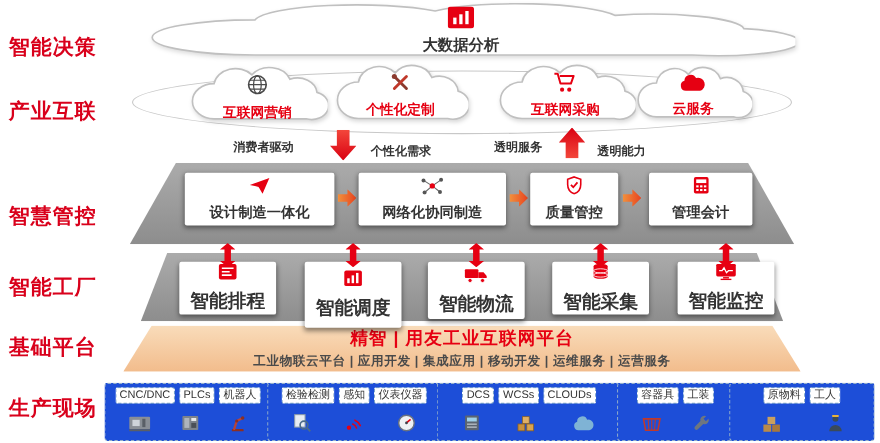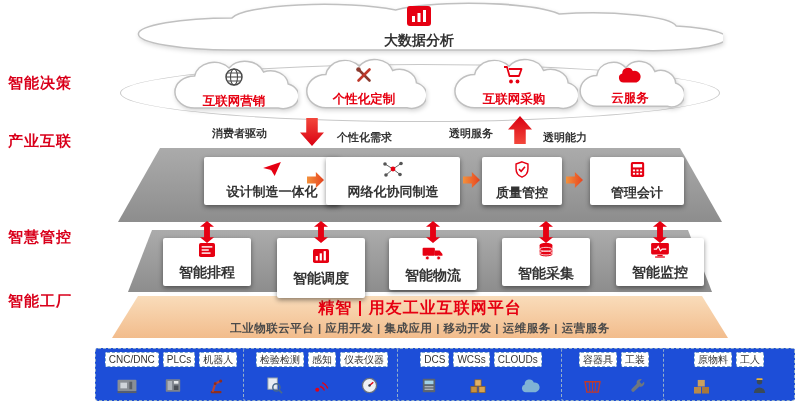--- a/index.html
+++ b/index.html
@@ -1,22 +1,22 @@
 <!DOCTYPE html>
 <html><head>
 <meta charset="utf-8">
 <style>
   html,body{margin:0;padding:0;background:#fff;}
   .stage{position:relative;width:800px;height:403px;background:#fff;overflow:hidden;
          font-family:"Liberation Sans","DejaVu Sans",sans-serif;}
   .abs{position:absolute;}
 
   
-  .layer-label{position:absolute;left:8px;width:86px;font-size:15px;font-weight:700;
-               color:#d9001b;letter-spacing:1px;margin-top:44px;}
+  .layer-label{position:absolute;left:8px;width:86px;font-size:19px;font-weight:700;
+               color:#d9001b;letter-spacing:1px;}
 
   
   .cloud-svg{position:absolute;inset:0;width:100%;height:100%;
              filter:drop-shadow(1px 2px 2px rgba(0,0,0,.16));}
   .cloud{position:absolute;display:flex;flex-direction:column;align-items:center;}
   .cloud .inner{position:relative;z-index:2;display:flex;flex-direction:column;align-items:center;gap:2px;padding-top:7px;}
   .cloud-label{font-size:12.5px;font-weight:700;color:#e60012;white-space:nowrap;}
 
   .ellipse-platform{position:absolute;border:1.5px solid #c8c8c8;background:#fff;border-radius:50%;}
 
@@ -35,21 +35,21 @@
 
   
   .platform-gray{position:absolute;background:linear-gradient(180deg,#ababab,#8d8d8d);
                  filter:drop-shadow(0 3px 3px rgba(0,0,0,.30));}
 
   
   .node-box{position:absolute;background:#fff;border-radius:2px;z-index:5;
             box-shadow:0 2px 5px rgba(0,0,0,.45);
             display:flex;flex-direction:column;align-items:center;justify-content:center;gap:2px;}
   .node-box .lbl{font-size:13px;font-weight:700;color:#333;white-space:nowrap;}
-  .node-box.small .lbl{font-size:14px;}
+  .node-box.small .lbl{font-size:17px;}
 
   
   .platform-peach{position:absolute;background:linear-gradient(180deg,#f9dcba,#f2bc8c);
                   clip-path:polygon(26px 0,calc(100% - 26px) 0,100% 100%,0 100%);
                   display:flex;flex-direction:column;align-items:center;justify-content:center;gap:2px;}
   .platform-title{font-size:16px;font-weight:700;color:#e60012;letter-spacing:1px;}
   .platform-services{font-size:11.5px;font-weight:600;color:#4a4a4a;letter-spacing:.5px;}
 
   
   .prod-group{position:absolute;border:1px dashed #93afc9;border-radius:3px;background:#1d4ed8;
@@ -61,20 +61,21 @@
 </style>
 </head>
 <body>
 
 <div class="stage">
 
   <div class="layer-label" style="top:30px">智能决策</div>
   <div class="layer-label" style="top:88px">产业互联</div>
   <div class="layer-label" style="top:184px">智慧管控</div>
   <div class="layer-label" style="top:248px">智能工厂</div>
+  <div class="layer-label" style="top:303px">基础平台</div>
   <div class="layer-label" style="top:358px">生产现场</div>
 
   <svg class="abs" style="left:115px;top:2px;width:608px;height:56px;filter:drop-shadow(1px 2px 2px rgba(0,0,0,.14));" viewBox="0 0 130 70" preserveAspectRatio="none">
     <path d="M25,60 a20,20 0 0,1 0,-40 a20,20 0 0,1 35,-10 a20,20 0 0,1 35,5 a18,18 0 0,1 25,15 a15,15 0 0,1 -10,30 z" fill="#fff" stroke="#c0c0c0" stroke-width="1.5" vector-effect="non-scaling-stroke"></path>
   </svg>
   <span class="abs" style="left:407px;top:6px;z-index:3;">
     <svg width="24" height="20" viewBox="0 0 24 20">
         <rect x="0" y="0" width="24" height="20" rx="3" fill="#e60012"></rect>
         <rect x="5" y="10" width="3" height="6" fill="#fff"></rect>
         <rect x="10.5" y="7" width="3" height="9" fill="#fff"></rect>
@@ -143,21 +144,21 @@
 
   <div class="flow-label" style="left:212px;top:126px;">消费者驱动</div>
   <div class="arrow-down" style="left:300px;top:118px;width:24px;height:28px;"></div>
   <div class="flow-label" style="left:337px;top:130px;">个性化需求</div>
   <div class="flow-label" style="left:449px;top:126px;">透明服务</div>
   <div class="arrow-up" style="left:508px;top:116px;width:24px;height:28px;"></div>
   <div class="flow-label" style="left:543px;top:130px;">透明能力</div>
 
   <div class="platform-gray" style="left:118px;top:148px;width:604px;height:74px;clip-path:polygon(42px 0,calc(100% - 42px) 0,100% 100%,0 100%);"></div>
 
-  <div class="node-box" style="left:168px;top:157px;width:136px;height:48px;margin-left:36px;">
+  <div class="node-box" style="left:168px;top:157px;width:136px;height:48px;">
     <span><svg width="22" height="16" viewBox="0 0 22 18">
           <path d="M1 8 L21 1 L14 17 L10 10 Z" fill="#e60012"></path>
           <path d="M10 10 L21 1 L8 12 Z" fill="#a5000d"></path>
         </svg></span>
     <span class="lbl">设计制造一体化</span>
   </div>
   <div class="arrow-right" style="left:307px;top:172px;width:17px;height:16px;z-index:5;"></div>
   <div class="node-box" style="left:326px;top:157px;width:134px;height:48px;">
     <span><svg width="22" height="16" viewBox="0 0 22 16">
           <line x1="11" y1="8" x2="3" y2="3" stroke="#666" stroke-width="1"></line>

